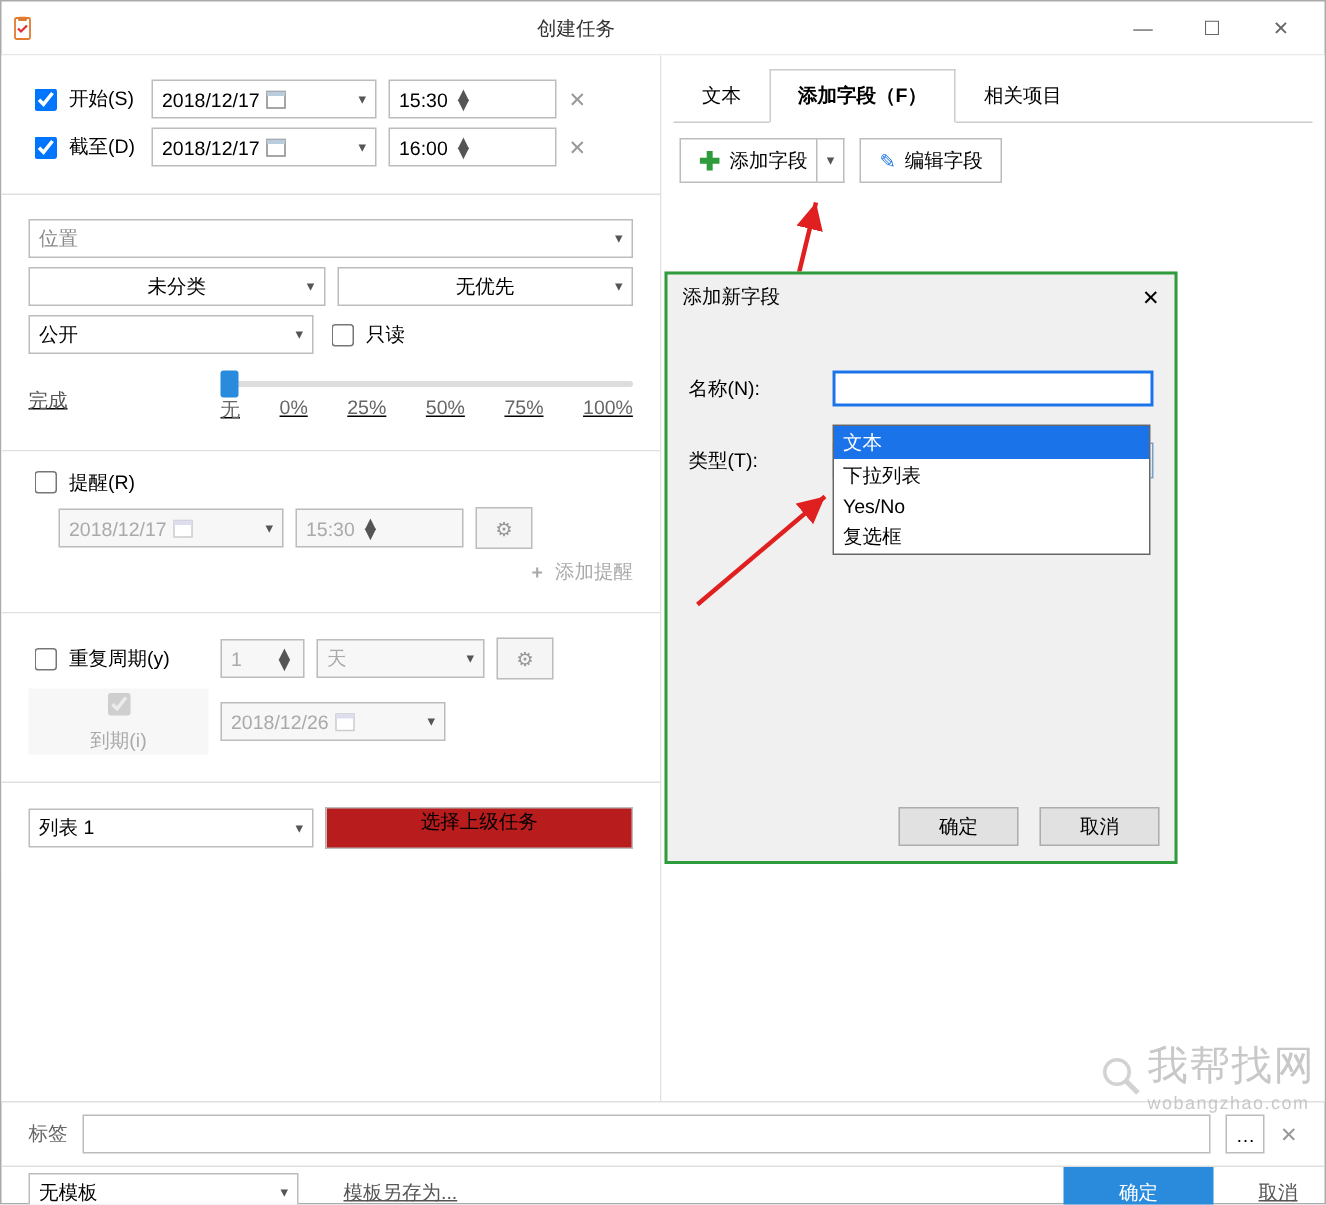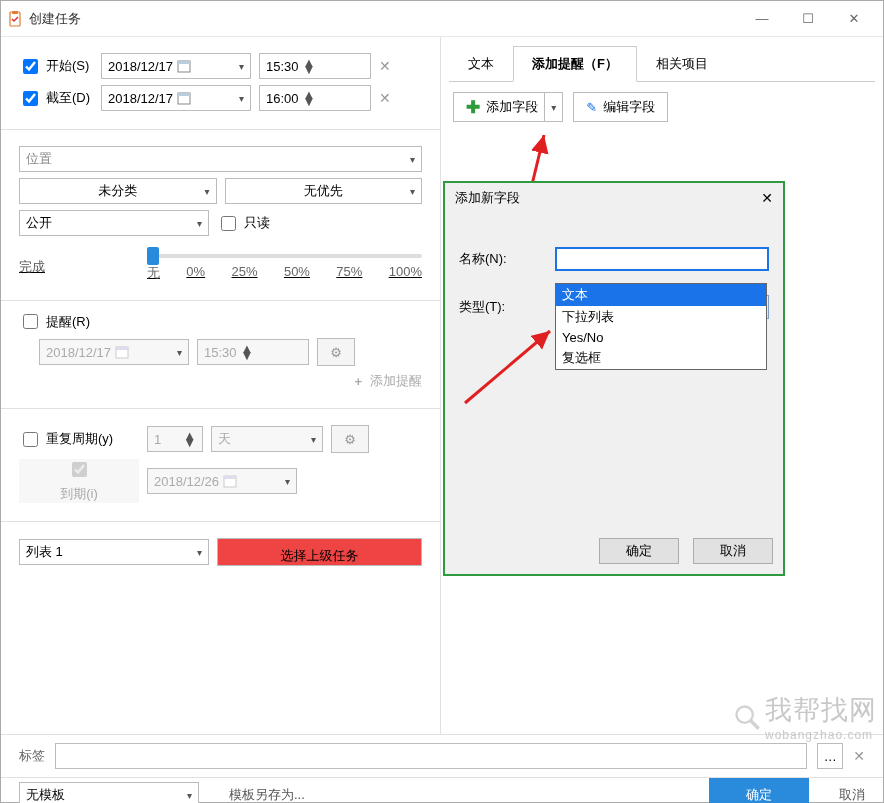--- a/index.html
+++ b/index.html
@@ -1,18 +1,18 @@
 <!DOCTYPE html>
 <html><head>
 <meta charset="utf-8">
 <style>
   * { box-sizing: border-box; font-family: "Microsoft YaHei", sans-serif; font-size: 13px; }
   body { margin: 0; background: #f0f0f0; }
   .window { width: 884px; height: 803px; background: #fff; border: 1px solid #aaa; position: relative; }
-  .titlebar { height: 36px; display: flex; align-items: center; padding: 0 6px; border-bottom: 1px solid #e8e8e8; }
+  .titlebar { height: 36px; display: flex; align-items: center; padding: 0 6px; border-bottom: 1px solid #e8e8e8; text-align: center; }
   .title-icon { width: 16px; height: 16px; margin-right: 6px; display: inline-flex; align-items: center; justify-content: center; }
   .title-icon svg { width: 16px; height: 16px; }
   .title-text { flex: 1; font-size: 13px; color: #333; }
   .winbtns { display: flex; }
   .winbtn { width: 46px; height: 30px; display: flex; align-items: center; justify-content: center; color: #666; cursor: pointer; }
   .body { display: flex; height: calc(100% - 36px - 68px); }
   .left { width: 440px; border-right: 1px solid #e0e0e0; background: #fff; overflow: hidden; }
   .right { flex: 1; position: relative; background: #fff; }
   .section { border-bottom: 1px solid #e0e0e0; padding: 10px 18px 12px 18px; background: #fff; }
   .row { display: flex; align-items: center; margin: 6px 0; gap: 8px; }
@@ -23,21 +23,21 @@
   .combo { justify-content: space-between; cursor: pointer; }
   .combo .arrow, .datebox .arrow, .dropbtn .arrow { color: #555; font-size: 10px; }
   .spin { display: flex; flex-direction: column; font-size: 7px; color: #555; line-height: 7px; margin-left: 4px; }
   .calicon { width: 14px; height: 14px; margin-left: 4px; display: inline-flex; }
   .calicon svg { width: 14px; height: 14px; }
   .xclear { color: #999; cursor: pointer; font-size: 14px; }
   .slider-track { position: relative; height: 4px; background: #ddd; border-radius: 2px; flex: 1; }
   .slider-thumb { position: absolute; top: -7px; width: 12px; height: 18px; background: #2a8bdc; left: 0; border-radius: 2px; }
   .slider-labels { display: flex; justify-content: space-between; font-size: 12px; color: #666; margin-top: 6px; }
   .gearbtn { width: 38px; height: 28px; border: 1px solid #bcbcbc; background: #f5f5f5; display: flex; align-items: center; justify-content: center; color: #999; cursor: pointer; }
-  .plainbtn { height: 28px; border: 1px solid #bcbcbc; padding: 0 20px; display: flex; align-items: flex-end; justify-content: center; background: #ef4444; cursor: pointer; }
+  .plainbtn { height: 28px; border: 1px solid #bcbcbc; padding: 0 20px; display: flex; align-items: flex-start; justify-content: center; background: #b91c1c; cursor: pointer; }
   .disabled { color: #aaa; background: #f7f7f7; }
   
   .tabs { display: flex; border-bottom: 1px solid #ccc; margin: 8px 8px 0 8px; }
   .tab { padding: 8px 18px; border: 1px solid transparent; cursor: pointer; position: relative; top: 1px; }
   .tab.active { border: 1px solid #ccc; border-bottom-color: #fff; background: #fff; font-weight: bold; }
   .toolbar { display: flex; gap: 10px; padding: 10px 12px; align-items: center; }
   .tbtn { border: 1px solid #bcbcbc; background: #fff; display: flex; align-items: center; height: 30px; padding: 0 12px; cursor: pointer; gap: 6px; }
   .tbtn.split { padding-right: 6px; }
   .dropbtn { border: 1px solid #bcbcbc; border-left: none; width: 18px; height: 30px; display: flex; align-items: center; justify-content: center; cursor: pointer; }
   .plus-icon { color: #2e9c3d; font-size: 17px; font-weight: bold; }
@@ -59,21 +59,21 @@
   .dlg-opt.sel { background: #1a73e8; color: #fff; }
   .dlg-btns { display: flex; justify-content: flex-end; gap: 14px; padding: 10px; }
   .dlg-btn { width: 80px; height: 26px; border: 1px solid #adadad; background: #e1e1e1; display: flex; align-items: center; justify-content: center; cursor: pointer; }
   
   .footer { height: 68px; border-top: 1px solid #e0e0e0; display: flex; flex-direction: column; }
   .frow1 { display: flex; align-items: center; padding: 8px 18px; gap: 10px; border-bottom: 1px solid #e0e0e0; }
   .tagbox { flex: 1; height: 26px; border: 1px solid #bcbcbc; background: #fff; }
   .dotsbtn { width: 26px; height: 26px; border: 1px solid #bcbcbc; display: flex; align-items: center; justify-content: center; cursor: pointer; }
   .frow2 { flex: 1; display: flex; align-items: center; padding: 0 18px; gap: 30px; }
   .primary-btn { width: 100px; height: 34px; background: #2a8bdc; color: #fff; display: flex; align-items: center; justify-content: center; cursor: pointer; }
-  .link-btn { color: #555; cursor: pointer; }
+  .link-btn { color: #555; cursor: pointer; text-decoration: underline; }
   .watermark { position: absolute; right: 6px; bottom: 60px; font-size: 22px; color: #bbb; opacity: .8; pointer-events: none; letter-spacing: 1px; display: flex; align-items: center; gap: 4px; }
   .watermark svg { width: 28px; height: 28px; opacity: .8; }
 </style>
 </head>
 <body>
 
 <div class="window">
 
   <div class="titlebar">
     <span class="title-icon">
@@ -278,21 +278,21 @@
           <div class="plainbtn" style="flex:1;">
             <span>选择上级任务</span>
           </div>
         </div>
       </div>
     </div>
 
     <div class="right">
       <div class="tabs">
         <div class="tab"><span>文本</span></div>
-        <div class="tab active"><span>添加提醒（F）</span></div>
+        <div class="tab active"><span>添加字段（F）</span></div>
         <div class="tab"><span>相关项目</span></div>
       </div>
       <div class="toolbar">
         <div style="display:flex;">
           <div class="tbtn split">
             <span class="plus-icon">✚</span>
             <span>添加字段</span>
           </div>
           <div class="dropbtn">
               <span class="arrow">▾</span>

